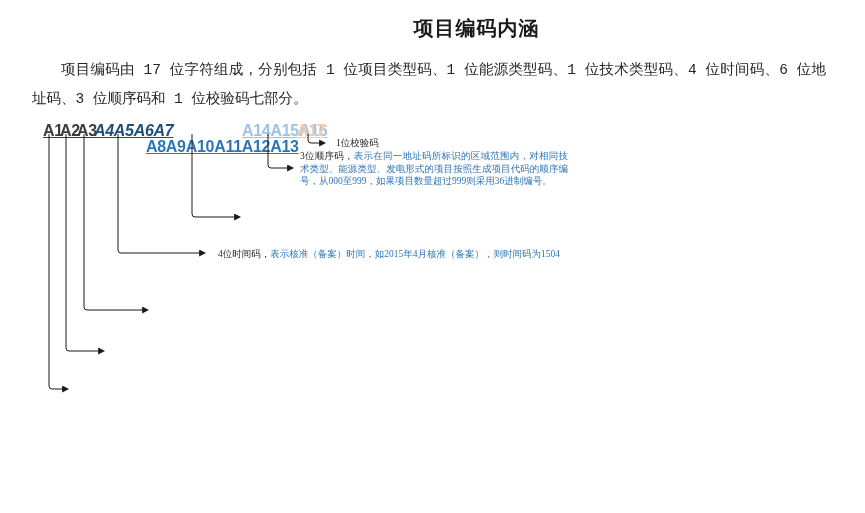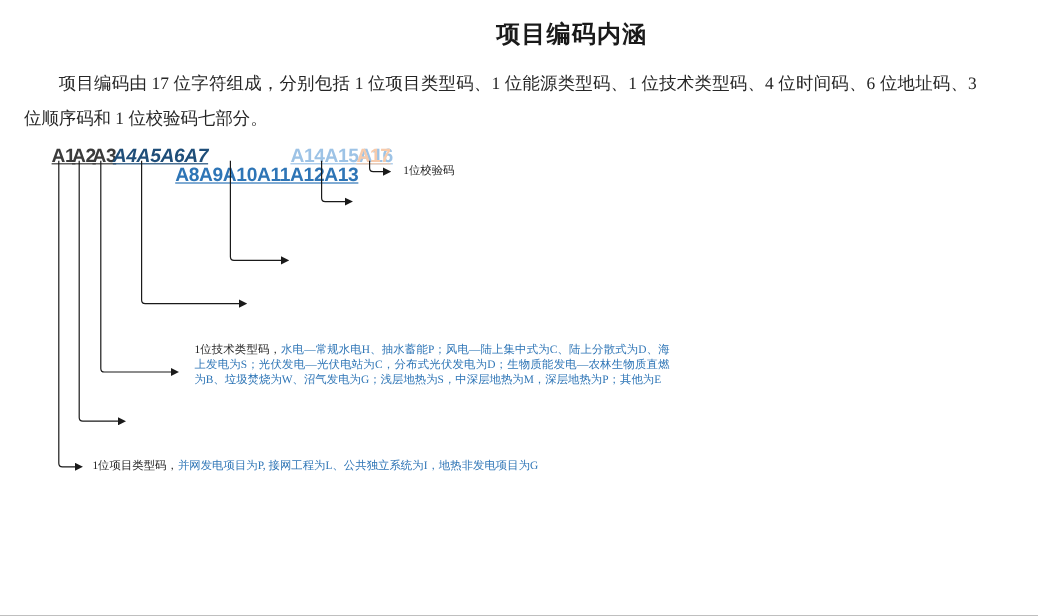--- a/index.html
+++ b/index.html
@@ -14,23 +14,23 @@
   }
   .title{
     position:absolute;top:15px;left:0;width:100%;
     text-align:center;
     font-family:"Liberation Sans", sans-serif;
     font-size:20px;font-weight:bold;color:#1a1a1a;
     letter-spacing:1px;
     padding-left:44px;
   }
   .intro{
-    position:absolute;top:56px;left:20px;width:794px;
+    position:absolute;top:56px;left:32px;width:794px;
     font-size:14.5px;line-height:29px;color:#262626;
-    text-align:justify;text-indent:2em;
+    text-align:justify;text-indent:2em;font-family:Liberation Mono, monospace;
   }
   .segrow span{
     position:absolute;
     font-family:"Liberation Sans", sans-serif;
     font-size:16px;font-weight:bold;
     letter-spacing:-0.3px;
     text-decoration:underline;
     white-space:nowrap;
     top:122px;
   }
@@ -83,26 +83,26 @@
       <path d="M192,134 V214 Q192,217 195,217 H235" marker-end="url(#arr)"></path>
       <path d="M268,134 V165 Q268,168 271,168 H288" marker-end="url(#arr)"></path>
       <path d="M308,134 V140 Q308,143 311,143 H320" marker-end="url(#arr)"></path>
     </g>
   </svg>
 
   <div class="ann nowrap" style="left:336px;top:137px">
     <span class="ann-label">1位校验码</span><span class="ann-desc"></span>
   </div>
 
+  <div class="ann" style="left:300px;top:150px;width:268px">
+    <span class="ann-label">3位顺序码，</span><span class="ann-desc">表示在同一地址码所标识的区域范围内，对相同技术类型、能源类型、发电形式的项目按照生成项目代码的顺序编号，从000至999，如果项目数量超过999则采用36进制编号。</span>
+  </div>
+
+
+  <div class="ann" style="left:218px;top:248px;width:345px">
+    <span class="ann-label">4位时间码，</span><span class="ann-desc">表示核准（备案）时间，如2015年4月核准（备案），则时间码为1504</span>
+  </div>
 
 
 
-  <div class="ann" style="left:162px;top:286px;width:396px">
-    <span class="ann-label">1位技术类型码，</span><span class="ann-desc">水电—常规水电H、抽水蓄能P；风电—陆上集中式为C、陆上分散式为D、海上发电为S；光伏发电—光伏电站为C，分布式光伏发电为D；生物质能发电—农林生物质直燃为B、垃圾焚烧为W、沼气发电为G；浅层地热为S，中深层地热为M，深层地热为P；其他为E</span>
-  </div>
-
-
-  <div class="ann nowrap" style="left:77px;top:383px">
-    <span class="ann-label">1位项目类型码，</span><span class="ann-desc">并网发电项目为P, 接网工程为L、公共独立系统为I，地热非发电项目为G</span>
-  </div>
 
 
 </div>
 
 </body></html>

